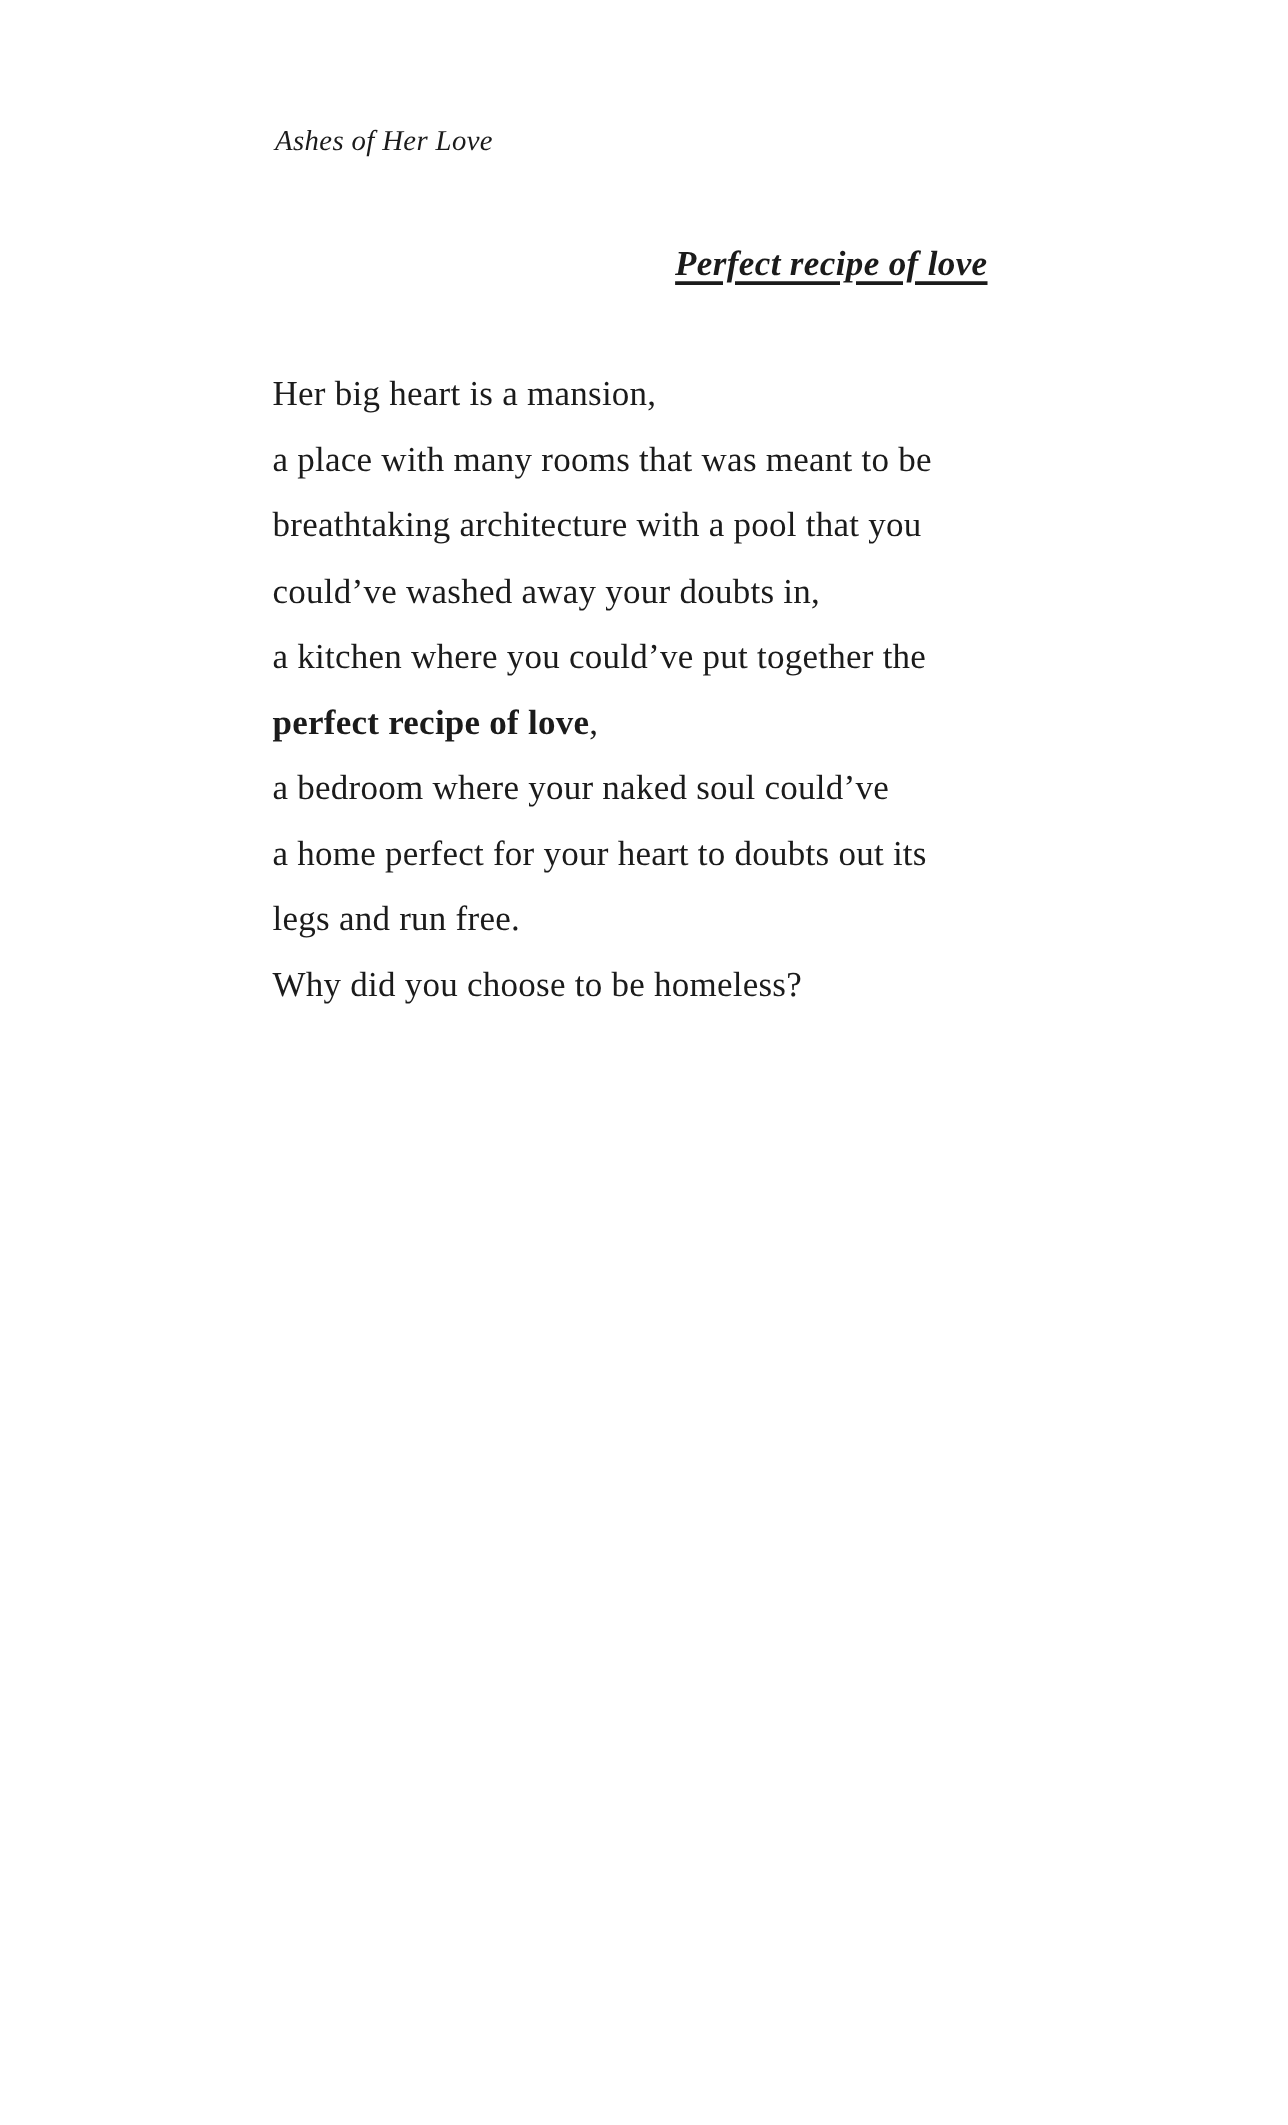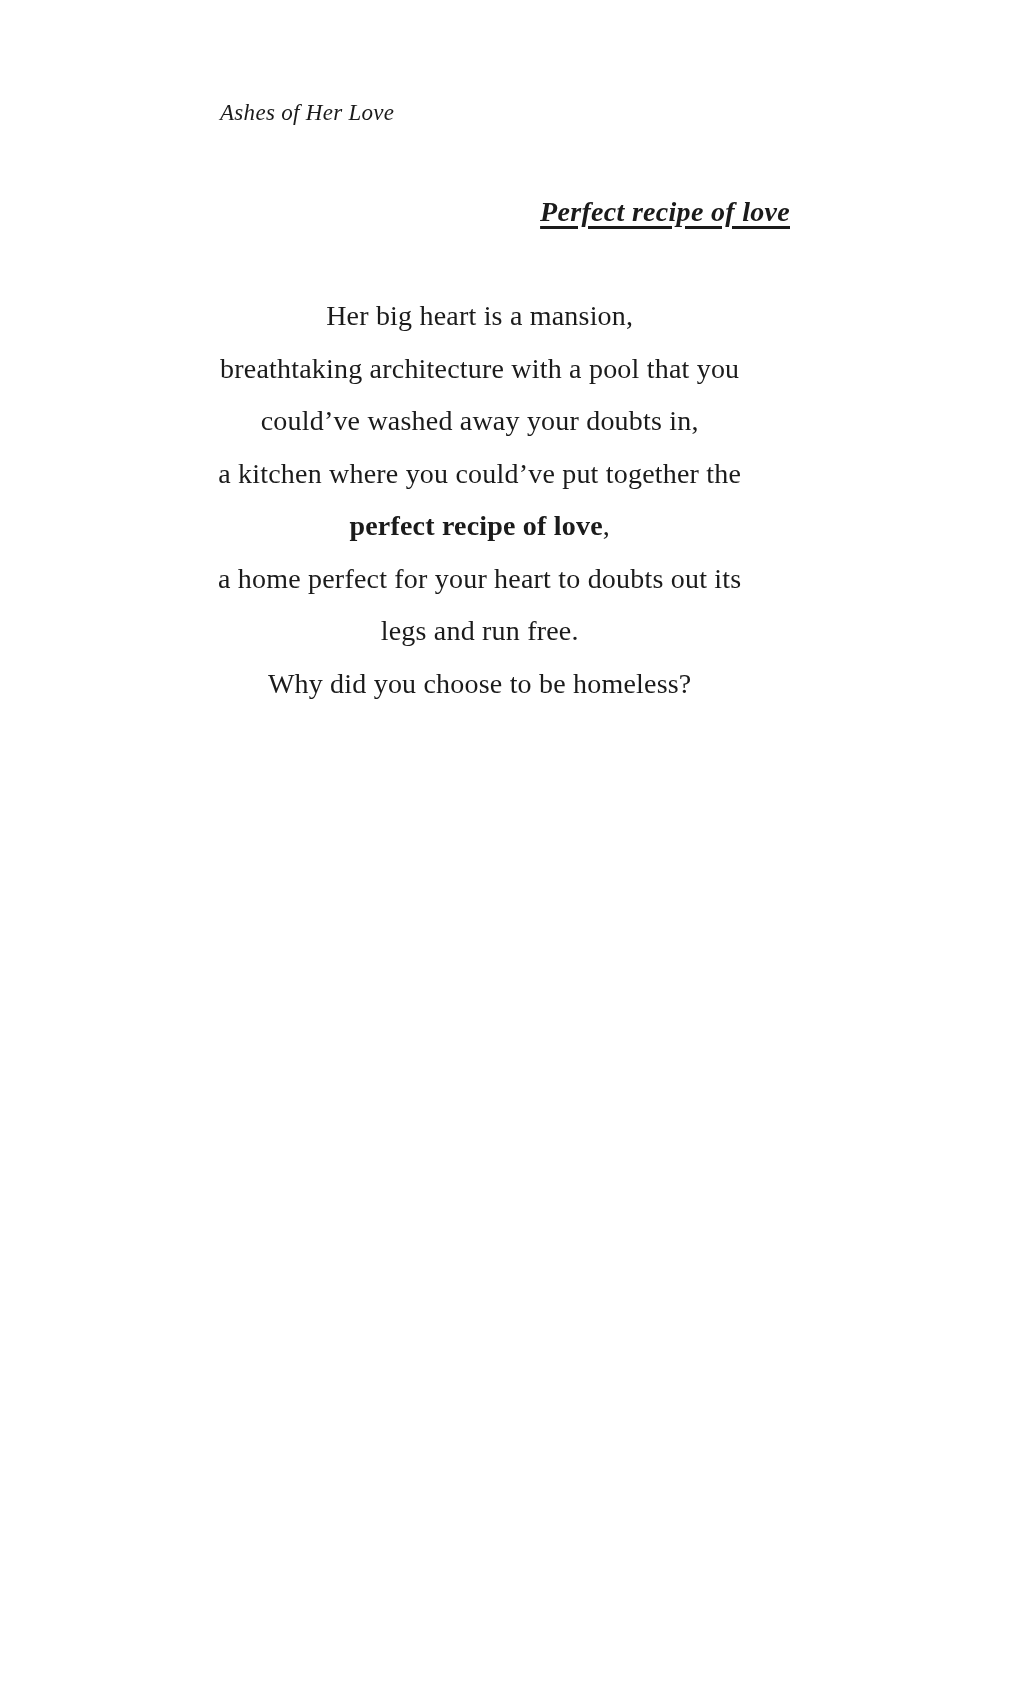--- a/index.html
+++ b/index.html
@@ -40,21 +40,20 @@
     text-decoration-thickness: 2.5px;
     text-underline-offset: 5px;
     white-space: nowrap;
   }
   .poem {
     position: absolute;
     left: 218px;
     top: 290px;
     font-size: 28px;
     line-height: 52.5px;
-    text-align: center;
   }
   .poem .line {
     white-space: nowrap;
     letter-spacing: 0.2px;
   }
   .poem .b {
     font-weight: bold;
   }
   .page-number {
     position: absolute;
@@ -69,23 +68,25 @@
 </head>
 <body>
 
 <div class="page" style="background: rgb(255, 255, 255); color: rgb(27, 27, 27);">
   <div class="running-header">Ashes of Her Love</div>
 
   <h1 class="poem-title">Perfect recipe of love</h1>
 
   <div class="poem" id="poem">
       <div class="line">Her big heart is a mansion,</div>
+      <div class="line">a place with many rooms that was meant to be</div>
       <div class="line">breathtaking architecture with a pool that you</div>
       <div class="line">could’ve washed away your doubts in,</div>
       <div class="line">a kitchen where you could’ve put together the</div>
       <div class="line"><span class="b">perfect recipe of love</span><span class="">,</span></div>
+      <div class="line">a bedroom where your naked soul could’ve</div>
       <div class="line">a home perfect for your heart to doubts out its</div>
       <div class="line">legs and run free.</div>
       <div class="line">Why did you choose to be homeless?</div>
     </div>
 
   <div class="page-number">11</div>
 </div>
 
 </body></html>

